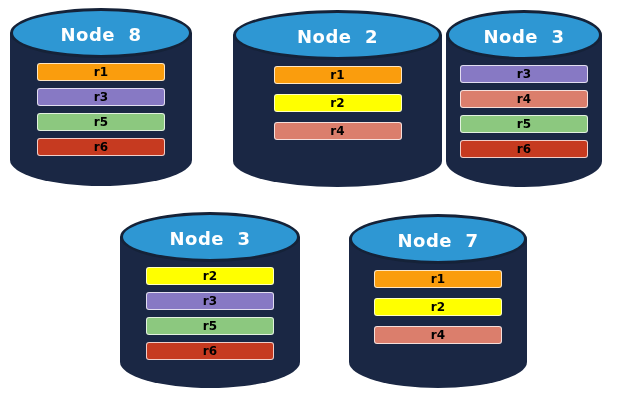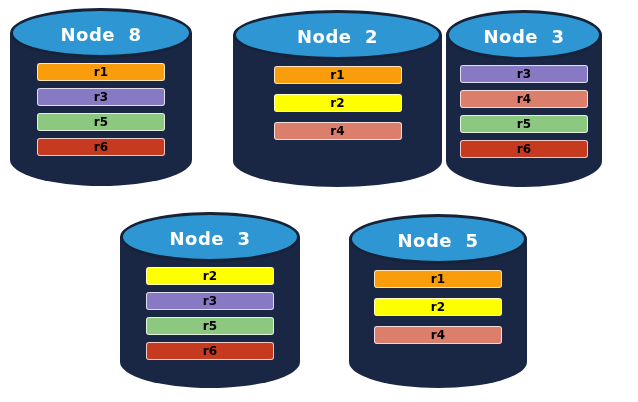--- a/index.html
+++ b/index.html
@@ -158,21 +158,21 @@
           <span style="color: rgb(0, 0, 0);">r5</span>
         </div>
         <div class="bar" style="background: rgb(198, 58, 32);">
           <span style="color: rgb(0, 0, 0);">r6</span>
         </div>
       </div>
     </div>
     <div class="cylinder pos-4">
       <div class="cyl-body"></div>
       <div class="cyl-top">
-        <span class="node-title" style="color: rgb(255, 255, 255);">Node  5</span>
+        <span class="node-title" style="color: rgb(255, 255, 255);">Node  7</span>
       </div>
       <div class="bars count-3">
         <div class="bar" style="background: rgb(250, 157, 13);">
           <span style="color: rgb(0, 0, 0);">r1</span>
         </div>
         <div class="bar" style="background: rgb(255, 255, 0);">
           <span style="color: rgb(0, 0, 0);">r2</span>
         </div>
         <div class="bar" style="background: rgb(219, 126, 108);">
           <span style="color: rgb(0, 0, 0);">r4</span>

